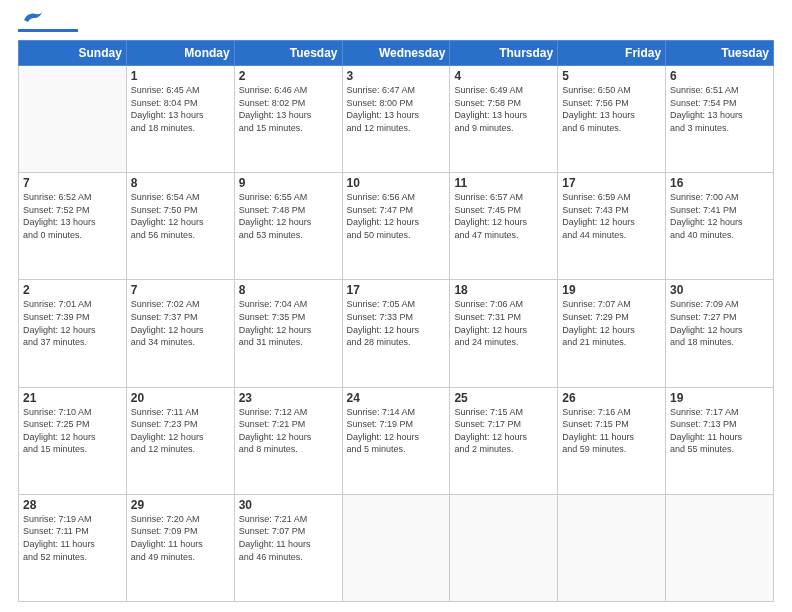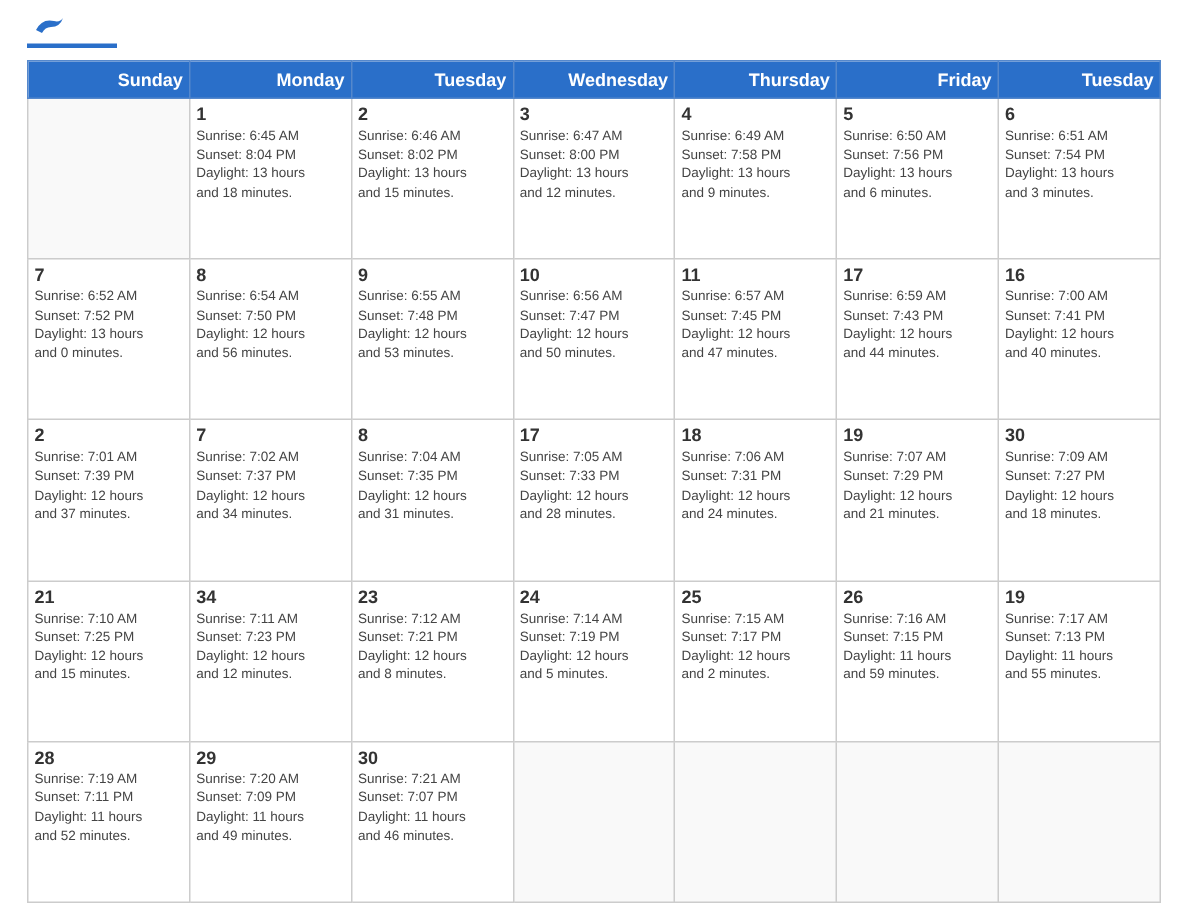--- a/index.html
+++ b/index.html
@@ -212,21 +212,21 @@
             <span class="day-number">30</span>
             <div class="day-info">Sunrise: 7:09 AM<br>Sunset: 7:27 PM<br>Daylight: 12 hours<br>and 18 minutes.</div>
           </td>
         </tr>
         <tr>
           <td>
             <span class="day-number">21</span>
             <div class="day-info">Sunrise: 7:10 AM<br>Sunset: 7:25 PM<br>Daylight: 12 hours<br>and 15 minutes.</div>
           </td>
           <td>
-            <span class="day-number">34</span>
+            <span class="day-number">20</span>
             <div class="day-info">Sunrise: 7:11 AM<br>Sunset: 7:23 PM<br>Daylight: 12 hours<br>and 12 minutes.</div>
           </td>
           <td>
             <span class="day-number">23</span>
             <div class="day-info">Sunrise: 7:12 AM<br>Sunset: 7:21 PM<br>Daylight: 12 hours<br>and 8 minutes.</div>
           </td>
           <td>
             <span class="day-number">24</span>
             <div class="day-info">Sunrise: 7:14 AM<br>Sunset: 7:19 PM<br>Daylight: 12 hours<br>and 5 minutes.</div>
           </td>

